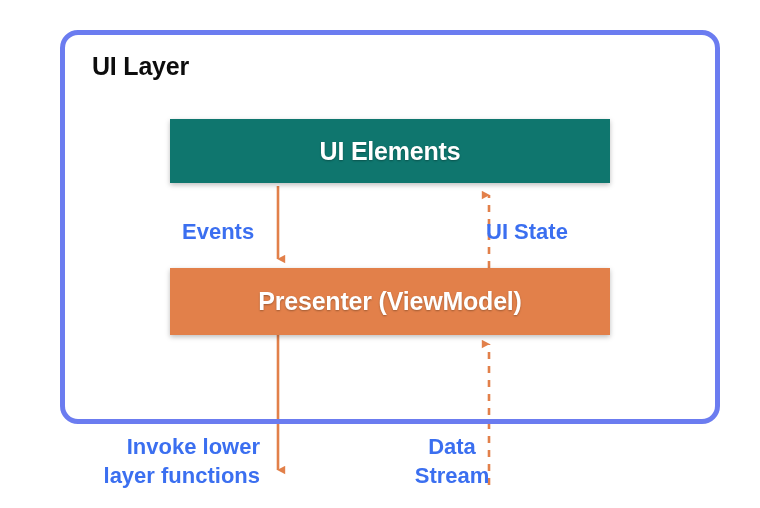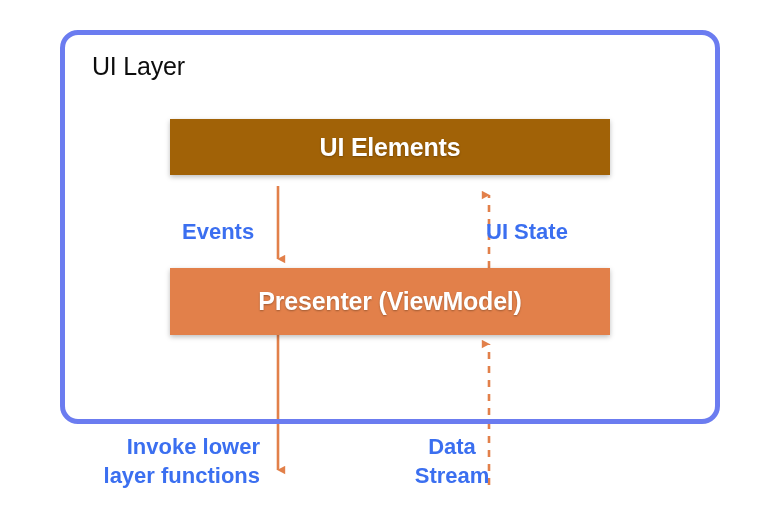--- a/index.html
+++ b/index.html
@@ -34,21 +34,21 @@
     border: 5px solid #6B7CF0;
     border-radius: 18px;
     background: transparent;
   }
 
   .layer-title {
     position: absolute;
     left: 92px;
     top: 52px;
     font-size: 25px;
-    font-weight: normal;
+    font-weight: bold;
     color: #0d0d0d;
     letter-spacing: -0.2px;
     white-space: nowrap;
   }
 
   
   .comp-box {
     position: absolute;
     box-sizing: border-box;
     display: flex;
@@ -62,22 +62,22 @@
     color: #ffffff;
     text-shadow: 0 1px 2px rgba(0,0,0,0.30);
     white-space: nowrap;
     letter-spacing: -0.2px;
   }
 
   .box-ui-elements {
     left: 170px;
     top: 119px;
     width: 440px;
-    height: 56px;
-    background: #a16207;
+    height: 64px;
+    background: #0f766e;
   }
 
   .box-presenter {
     left: 170px;
     top: 268px;
     width: 440px;
     height: 67px;
     background: #E2804A;
     align-items: center;
   }

